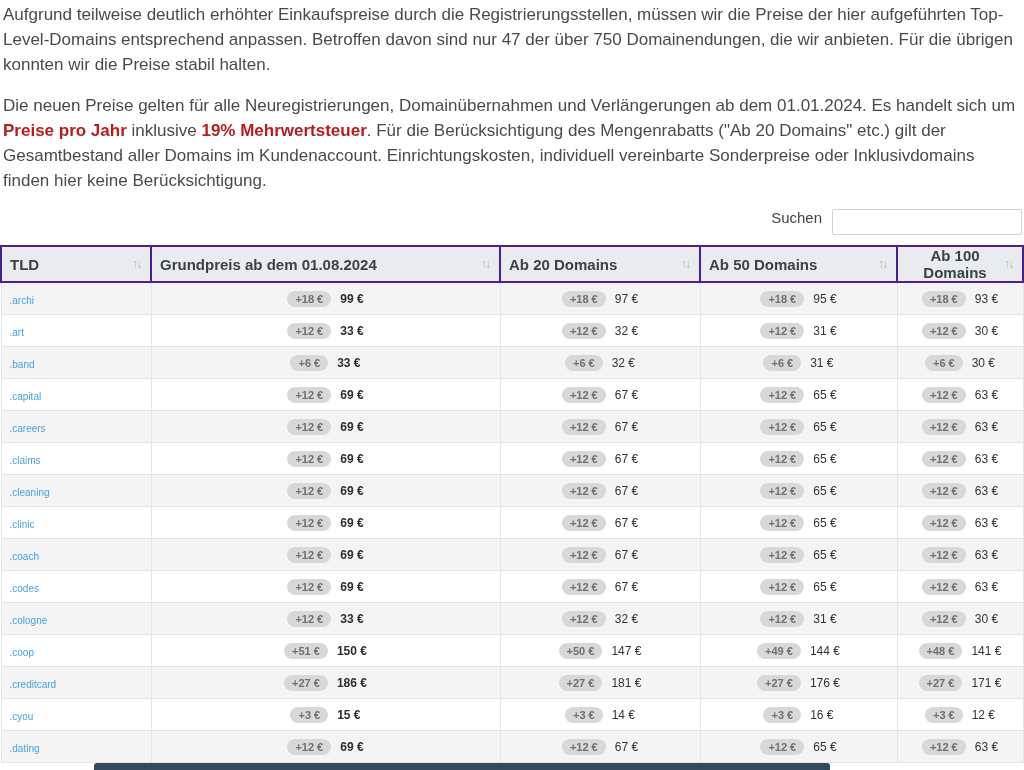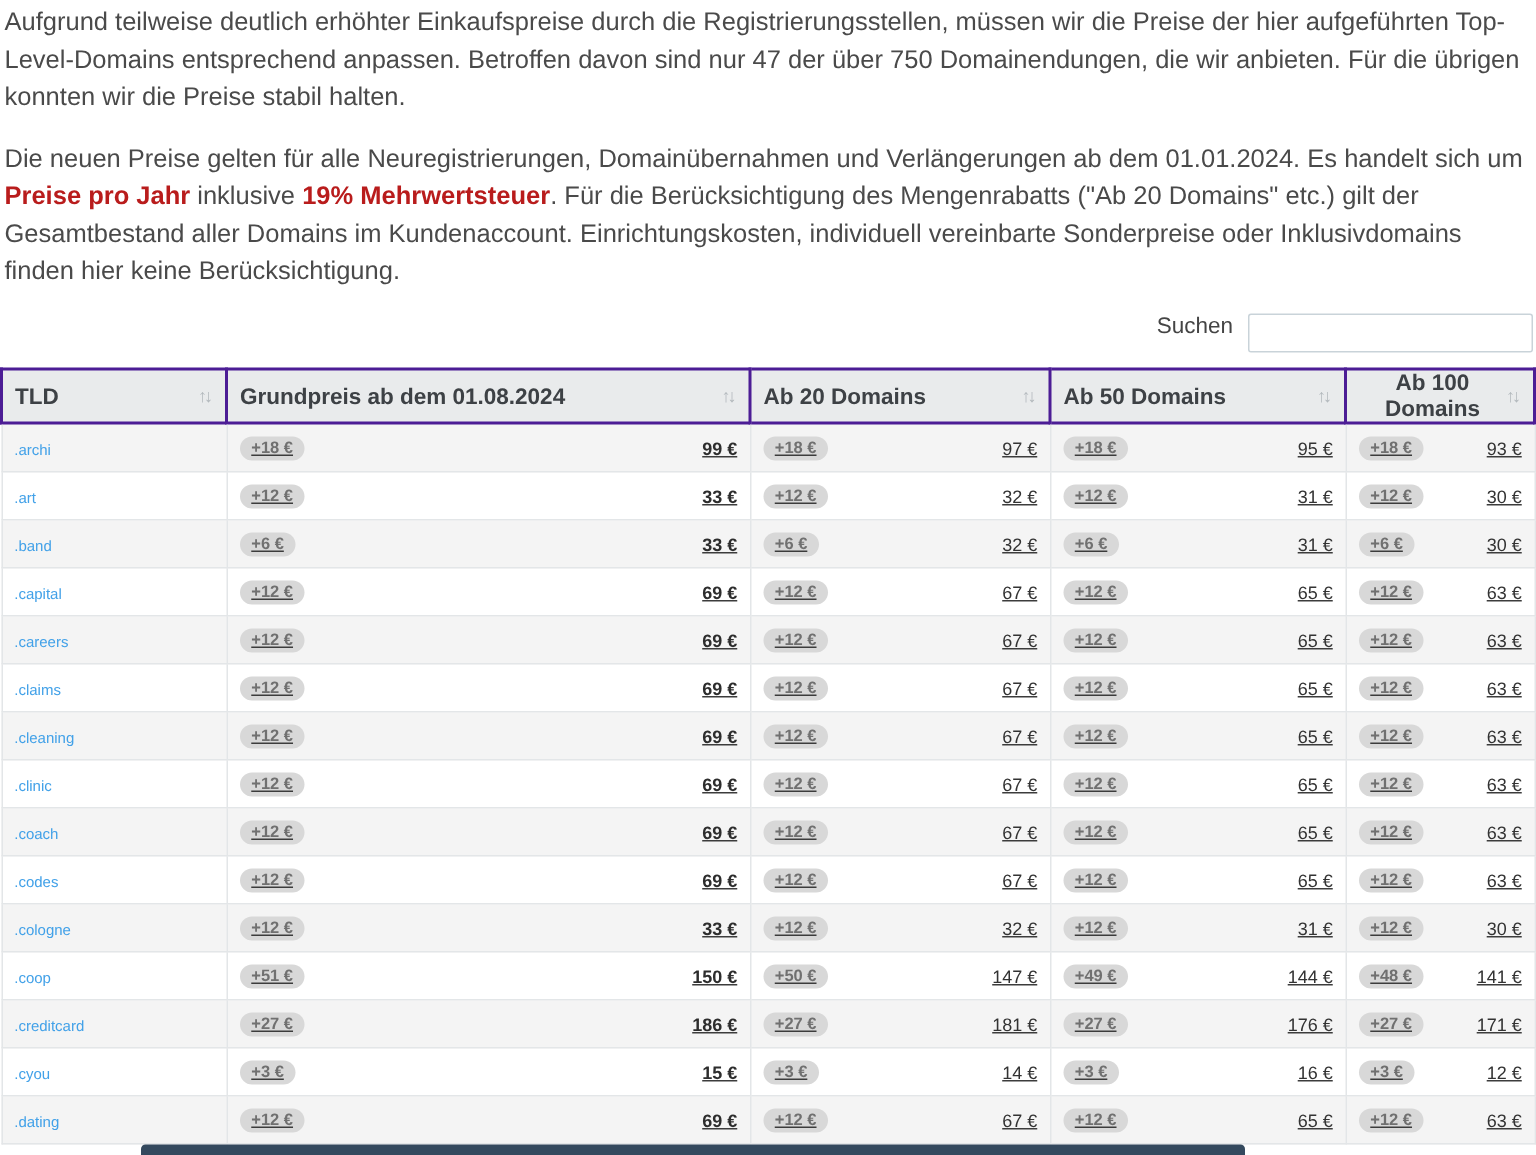--- a/index.html
+++ b/index.html
@@ -49,21 +49,21 @@
     border:1px solid #e3e6e8;
     height:31px;padding:0 8px;
     color:#3c3c3c;
   }
   tbody tr:nth-child(odd) td{background:#f4f4f4;}
   tbody tr:nth-child(even) td{background:#ffffff;}
   td.tld-cell a{
     color:#42a1e8;text-decoration:none;font-size:10px;cursor:pointer;
   }
   td.price-cell .cell-inner{
-    display:flex;justify-content:space-between;align-items:center;gap:9px;text-decoration:underline;
+    display:flex;justify-content:center;align-items:center;gap:9px;
   }
   .badge{
     background:#d8d8d8;color:#707070;
     font-size:11px;font-weight:700;
     padding:2px 8px;border-radius:9px;
     white-space:nowrap;
   }
   .price{font-size:12px;font-weight:400;color:#333;white-space:nowrap;}
   td.grund .price{font-weight:700;color:#2d2d2d;}
   .col-tld{width:132px;}

